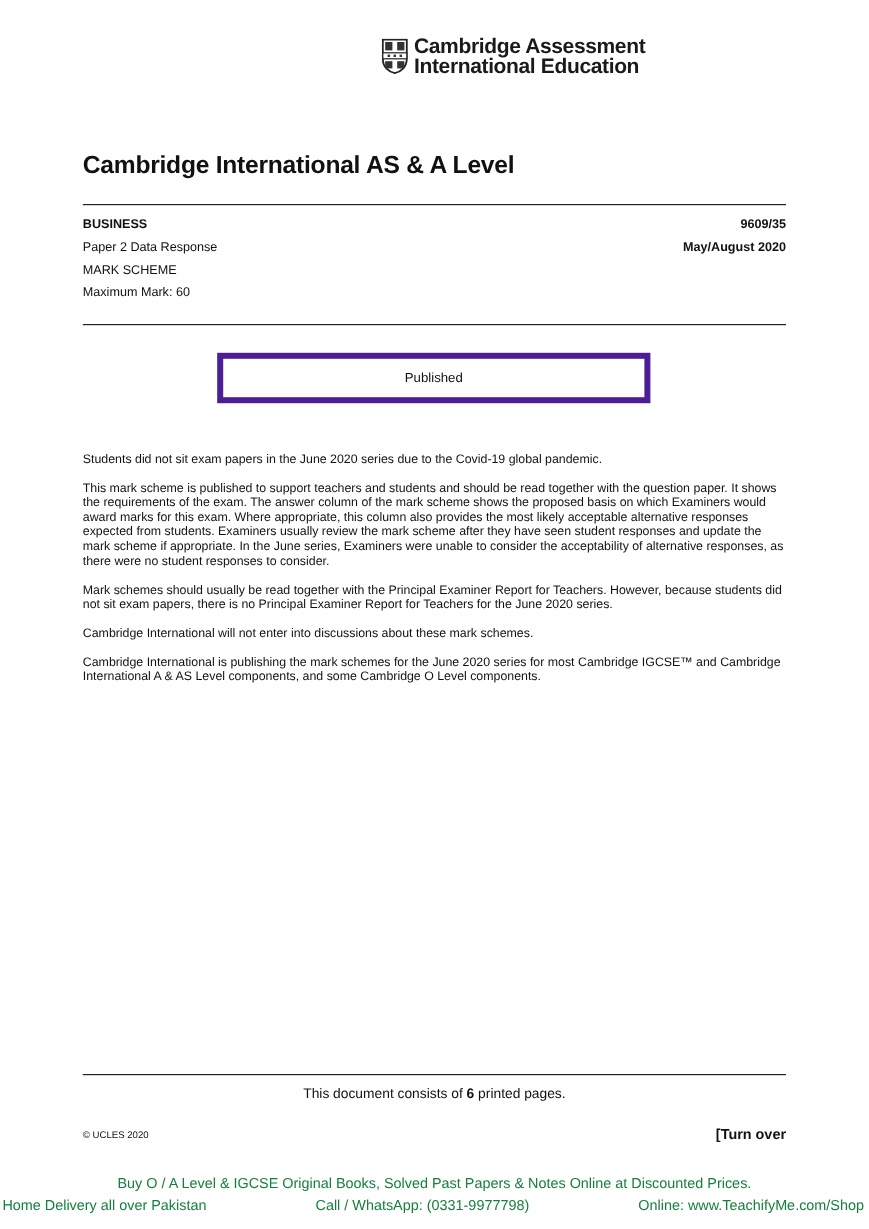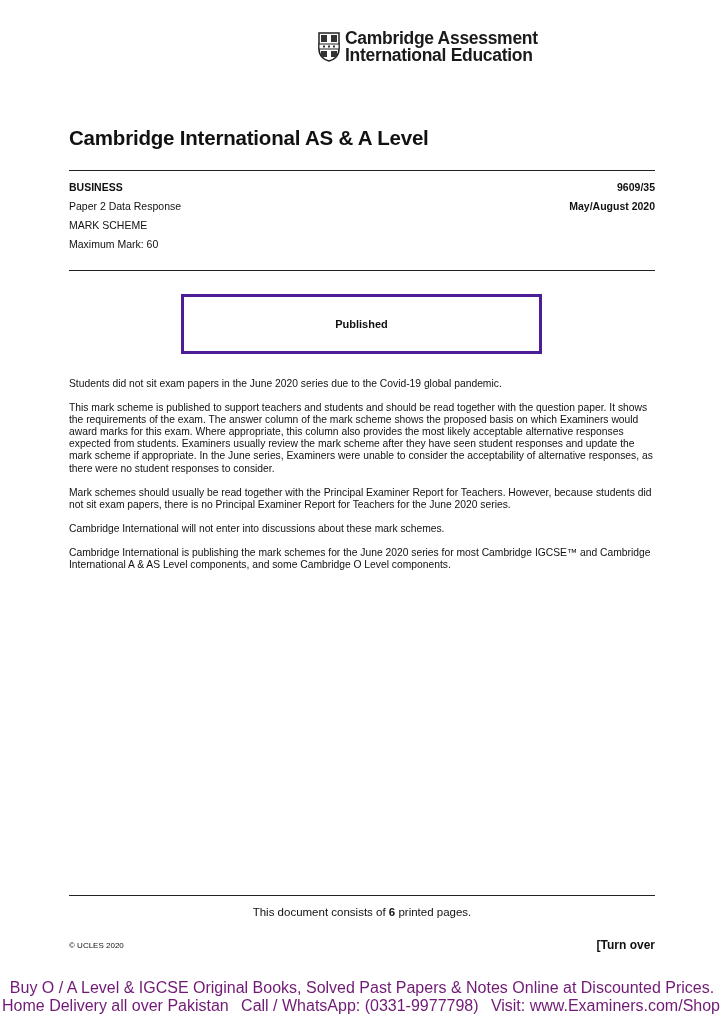--- a/index.html
+++ b/index.html
@@ -60,27 +60,27 @@
     }
     .meta-left { left: 69px; top: 178px; }
     .meta-right { right: 69px; top: 178px; text-align: right; }
     .bold { font-weight: bold; }
 
     
     .published-box {
       left: 181px;
       top: 294px;
       width: 361px;
-      height: 60px;
-      border: 3px solid #4c1d95;
+      height: 42px;
+      border: 5px solid #4c1d95;
       display: flex;
       align-items: center;
       justify-content: center;
       font-size: 11px;
-      font-weight: bold;
+      font-weight: normal;
       box-sizing: border-box;
     }
 
     
     .body-text {
       left: 69px;
       top: 378px;
       width: 590px;
       font-size: 10.3px;
       line-height: 12.1px;
@@ -104,22 +104,22 @@
     }
     .turn-over {
       right: 69px;
       top: 938px;
       font-size: 12px;
       font-weight: bold;
     }
 
     
     .ad {
-      color: #701a75;
-      font-size: 16px;
+      color: #15803d;
+      font-size: 12px;
       left: 0;
       width: 724px;
     }
     .ad-line1 {
       top: 979px;
       text-align: center;
     }
     .ad-line2 {
       top: 997px;
       display: flex;
@@ -185,14 +185,14 @@
   <span>This document consists of </span><span class="bold">6</span><span> printed pages.</span>
 </div>
 
 <div class="abs copyright">© UCLES 2020</div>
 <div class="abs turn-over">[Turn over</div>
 
 <div class="abs ad ad-line1">Buy O / A Level &amp; IGCSE Original Books, Solved Past Papers &amp; Notes Online at Discounted Prices.</div>
 <div class="abs ad ad-line2">
   <span>Home Delivery all over Pakistan</span>
   <span>Call / WhatsApp: (0331-9977798)</span>
-  <span>Visit: www.Examiners.com/Shop</span>
+  <span>Online: www.TeachifyMe.com/Shop</span>
 </div>
 
 </body></html>

